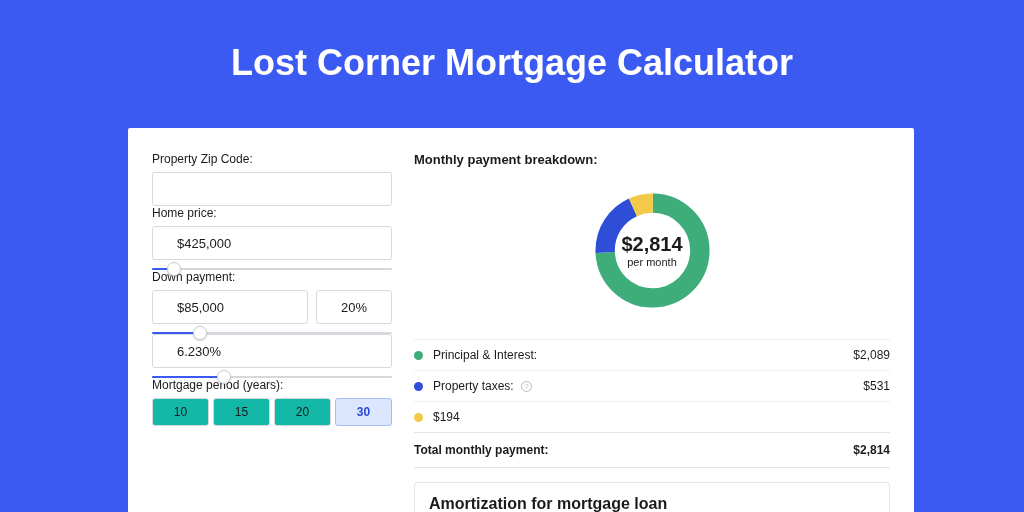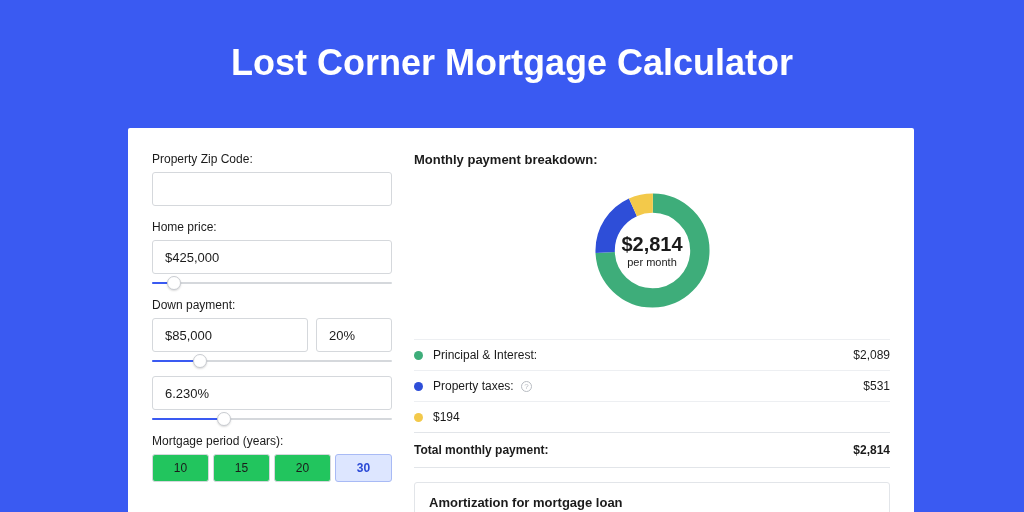--- a/index.html
+++ b/index.html
@@ -30,33 +30,33 @@
   }
   .card-inner {
     display: flex;
     padding: 24px 24px 0 24px;
     gap: 22px;
     height: 100%;
   }
   .left-col { width: 240px; flex: 0 0 240px; }
   .right-col { flex: 1; min-width: 0; }
 
-  .field { margin-bottom: 14px; }
+  .field { }
   .field-label {
     font-size: 12px;
     color: #1b1b1b;
     margin-bottom: 6px;
     display: block;
   }
   .input {
     width: 100%;
     height: 34px;
     border: 1px solid #d5d8dc;
     border-radius: 3px;
-    padding: 0 12px;
+    padding: 0 24px;
     font-size: 13px;
     color: #1b1b1b;
     background: #fff;
   }
   .slider-track {
     position: relative;
     height: 2px;
     background: #d5d8dc;
     margin-top: 8px;
     border-radius: 2px;
@@ -79,21 +79,21 @@
   }
   .down-row { display: flex; gap: 8px; }
   .down-amount { flex: 1; }
   .down-pct { width: 76px; }
 
   .period-row { display: flex; gap: 4px; }
   .period-btn {
     flex: 1;
     height: 28px;
     border: 1px solid #d5d8dc;
-    background: #22c55e;
+    background: #14b8a6;
     font-size: 12px;
     color: #1b1b1b;
     border-radius: 3px;
     cursor: pointer;
     display: flex;
     align-items: center;
     justify-content: center;
   }
   .period-btn.active {
     background: #dde6ff;
@@ -154,21 +154,21 @@
   }
   .bd-val { color: #1b1b1b; }
   .bd-row.total { font-weight: 700; border-top: 1px solid #e2e5e9; border-bottom: 1px solid #e2e5e9; padding: 10px 0; }
 
   .amort-card {
     border: 1px solid #e2e5e9;
     border-radius: 3px;
     padding: 12px 14px;
     margin-top: 14px;
   }
-  .amort-title { font-size: 13px; font-weight: 700; color: #1b1b1b; margin-bottom: 8px; }
+  .amort-title { font-size: 16px; font-weight: 700; color: #1b1b1b; margin-bottom: 8px; }
 </style>
 </head>
 <body>
 
 <div class="outer">
   <h1 class="title">Lost Corner Mortgage Calculator</h1>
 
   <div class="card-wrap">
     <div class="card-inner">
 

